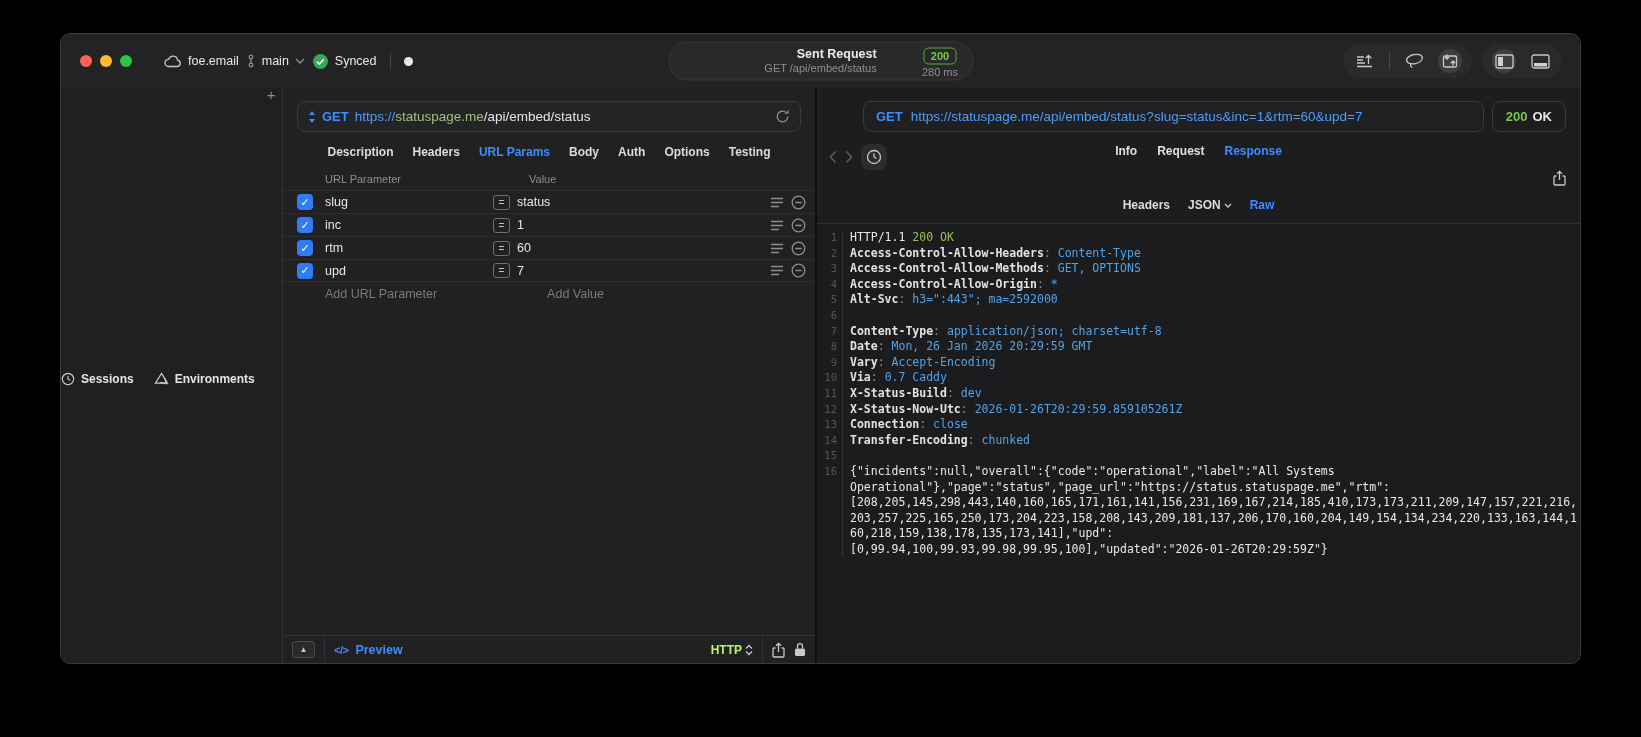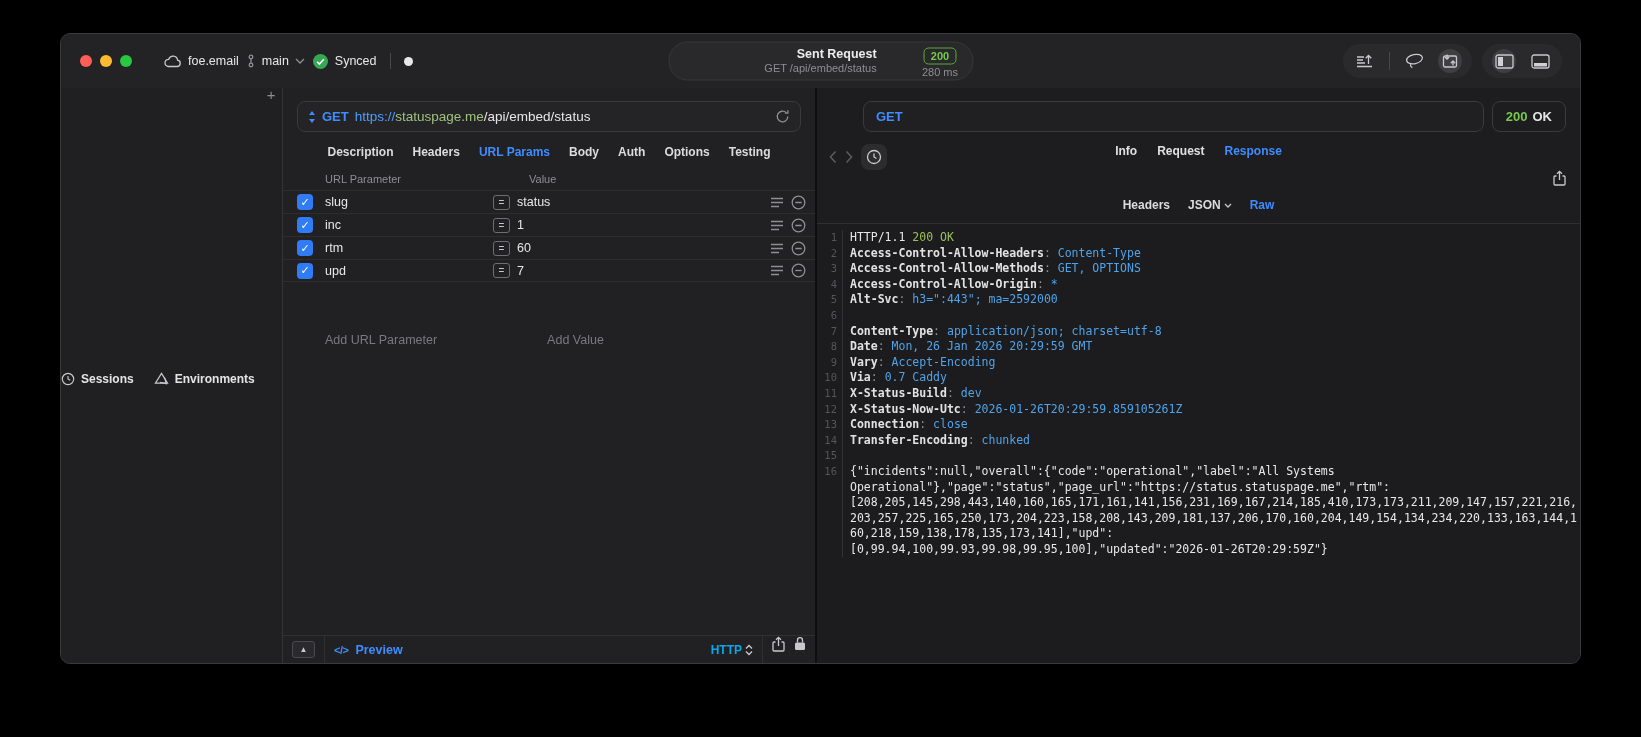--- a/index.html
+++ b/index.html
@@ -78,29 +78,29 @@
   .prow { display:flex; align-items:center; height:23px; border-top:1px solid #2d2d2f;
     padding-left:14px; color:#e8e8ea; font-size:12.5px; }
   .prow:last-child { border-bottom:1px solid #2d2d2f; }
   .pcheck { width:16px; height:16px; background:#2f7cf6; border-radius:4px; display:flex; align-items:center;
     justify-content:center; color:#fff; font-size:11px; flex:0 0 16px; }
   .pname { width:168px; margin-left:12px; }
   .peq { width:17px; height:15px; border:1px solid #6e6e72; border-radius:3px; color:#c8c8cc; font-size:10px;
     display:flex; align-items:center; justify-content:center; flex:0 0 17px; }
   .pval { flex:1; margin-left:7px; }
   .picons { display:flex; gap:7px; padding-right:9px; align-items:center; }
-  .padd { display:flex; color:#7a7a7e; font-size:12.5px; height:23px; align-items:center; padding-left:42px;margin-top:46px; }
+  .padd { display:flex; color:#7a7a7e; font-size:12.5px; height:23px; align-items:center; padding-left:42px; }
   .padd .a2 { margin-left:110px; }
   .mid-footer { flex:0 0 27px; border-top:1px solid #303032; display:flex; align-items:center; padding:0 9px; gap:9px; }
   .exp-btn { width:23px; height:17px; border:1px solid #4a4a4e; border-radius:3px; display:flex; align-items:center;
     justify-content:center; color:#c8c8cc; font-size:8px; background:#2a2a2c; }
   .mf-sep { width:1px; height:27px; background:#303032; }
   .preview { display:flex; align-items:center; gap:7px; color:#3f8cff; font-size:12.5px; font-weight:600; }
   .code-glyph { font-size:11px; font-weight:700; letter-spacing:-0.5px; }
-  .mf-right { margin-left:auto; display:flex; gap:9px; color:#0ea5e9; font-size:12px; }
+  .mf-right { margin-left:auto; display:flex; align-items:center; gap:9px; color:#bef264; font-size:12px; }
   .http-sel { display:flex; align-items:center; gap:3px; font-weight:600; }
   
   .r-top { display:flex; align-items:center; gap:8px; padding:13px 14px 0 46px; }
   .r-url { flex:1; height:31px; border:1px solid #3a3a3c; border-radius:8px; background:#202022;
     display:flex; align-items:center; padding:0 12px; gap:8px; overflow:hidden; white-space:nowrap; }
   .r-url-text { color:#4f9cf9; font-size:13.5px; overflow:hidden; }
   .r-status { height:31px; border:1px solid #3a3a3c; border-radius:8px; display:flex; align-items:center;
     padding:0 13px; gap:5px; font-size:13px; font-weight:700; }
   .r-status .c { color:#76c84d; } .r-status .t { color:#e4e4e6; font-weight:600; }
   .r-nav { position:relative; display:flex; align-items:flex-start; padding:12px 14px 0 12px;flex-direction:column; }
@@ -450,20 +450,21 @@
               </svg>
             </span>
         </div>
       </div>
     </div>
 
     <div class="right">
       <div class="r-top">
         <div class="r-url">
           <span class="method-blue">GET</span>
+          <span class="r-url-text">https://statuspage.me/api/embed/status?slug=status&amp;inc=1&amp;rtm=60&amp;upd=7</span>
         </div>
         <div class="r-status">
           <span class="c">200</span>
           <span class="t">OK</span>
         </div>
       </div>
       <div class="r-nav">
         <div class="r-hist">
           <span class="nav-chev">
               <svg width="8" height="14" viewBox="0 0 8 14">

